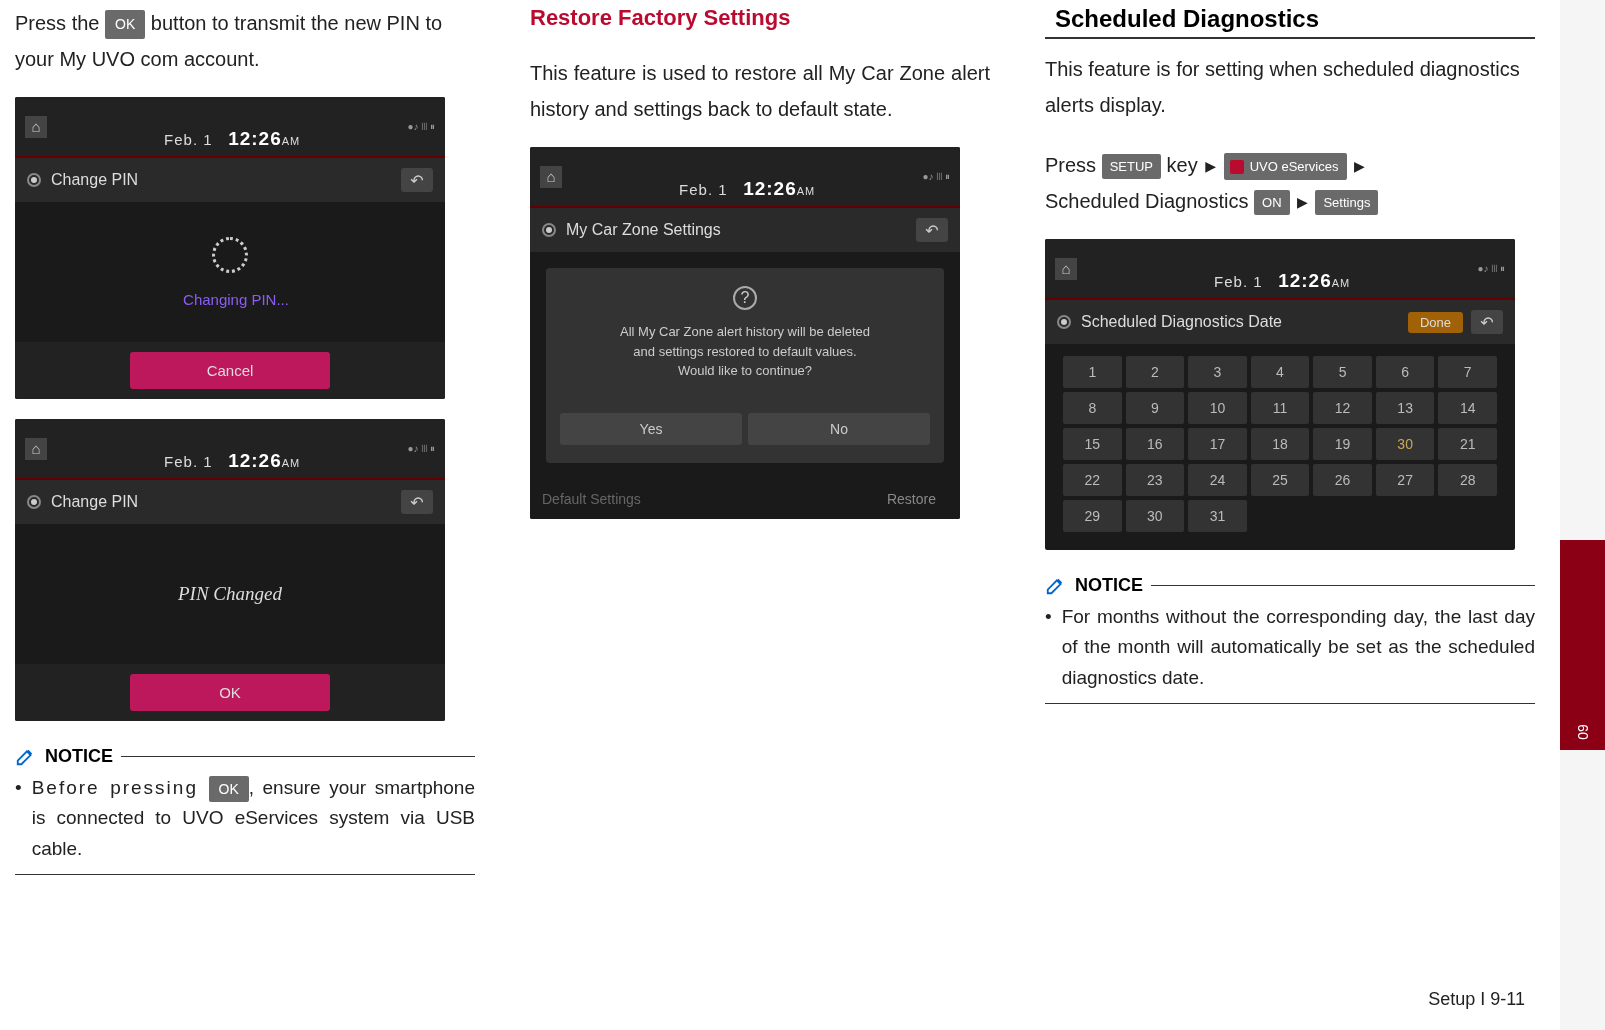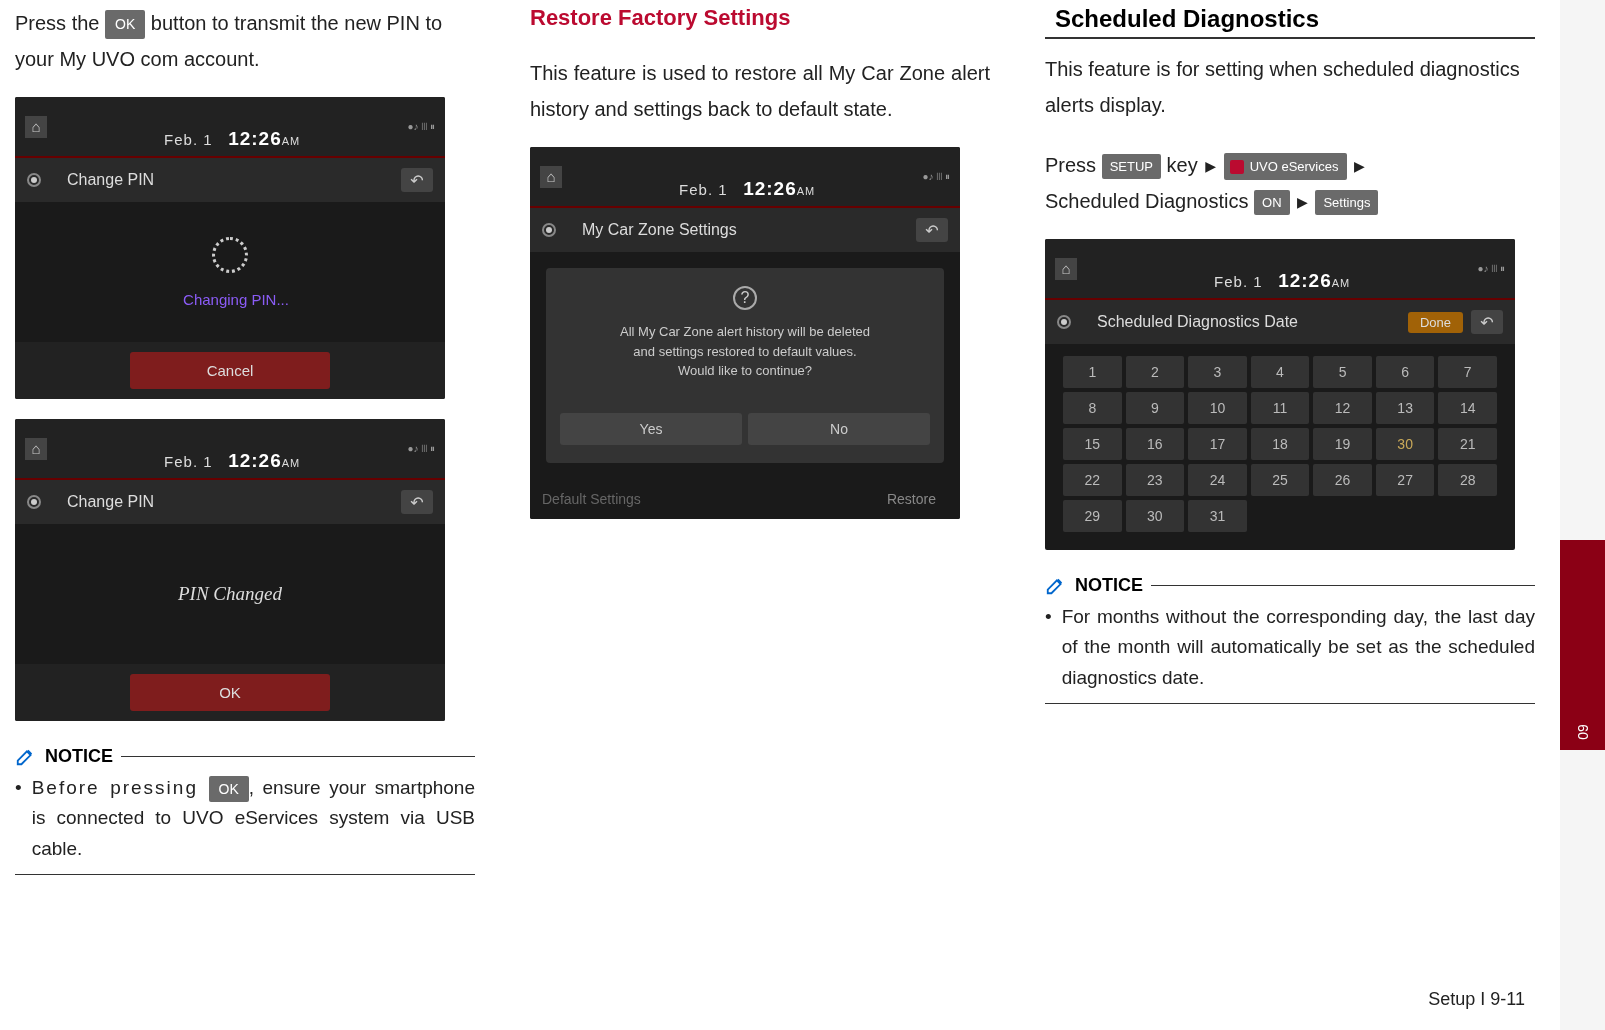--- a/index.html
+++ b/index.html
@@ -25,28 +25,28 @@
     .ss-topbar { display: flex; align-items: center; padding: 6px 10px; background: #222; font-size: 15px; }
     .ss-home { width: 22px; height: 22px; background: #444; display: flex; align-items: center; justify-content: center; margin-right: 10px; }
     .ss-date { flex: 1; text-align: center; color: #ddd; letter-spacing: 1px; margin-top: 25px; }
     .ss-time { font-weight: bold; font-size: 19px; color: #fff; }
     .ss-am { font-size: 11px; }
     .ss-status { font-size: 10px; color: #999; }
     .ss-divider { height: 2px; background: #600; }
     .ss-header { display: flex; align-items: center; padding: 10px 12px; background: #2a2a2a; }
     .ss-radio { width: 14px; height: 14px; border: 2px solid #888; border-radius: 50%; margin-right: 10px; position: relative; }
     .ss-radio.on::after { content:''; position:absolute; width:6px; height:6px; background:#ccc; border-radius:50%; top:2px; left:2px; }
-    .ss-header-title { flex: 1; color: #ddd; font-size: 16px; margin-left: 16px; }
+    .ss-header-title { flex: 1; color: #ddd; font-size: 16px; }
     .ss-back { width: 32px; height: 24px; background: #444; border-radius: 3px; display: flex; align-items: center; justify-content: center; font-size: 16px; }
     .ss-body { padding: 30px 10px; min-height: 140px; display: flex; flex-direction: column; align-items: center; justify-content: center; }
     .ss-spinner { width: 36px; height: 36px; border: 3px dotted #ccc; border-radius: 50%; margin-bottom: 18px; }
     .ss-body-text { color: #8b5cf6; font-size: 15px; margin-left: 12px; }
     .ss-body-text-large { color: #ddd; font-size: 19px; font-style: italic; font-family: Liberation Serif, serif; }
     .ss-footer { display: flex; padding: 10px; background: #222; justify-content: center; }
-    .ss-footer-btn { flex: 1; text-align: center; padding: 10px; background: #7f1d1d; border-radius: 3px; margin: 0 4px; color: #ddd; font-size: 15px; }
+    .ss-footer-btn { flex: 1; text-align: center; padding: 10px; background: #be185d; border-radius: 3px; margin: 0 4px; color: #ddd; font-size: 15px; }
     .ss-footer-btn.single { max-width: 200px; margin: 0 auto; }
     
     .ss-modal { background: #333; margin: 16px; border-radius: 4px; padding: 18px 14px; text-align: center; }
     .ss-modal-q { width: 24px; height: 24px; border: 2px solid #aaa; border-radius: 50%; display: flex; align-items: center; justify-content: center; margin: 0 auto 12px; font-size: 16px; color: #ccc; }
     .ss-modal-text { font-size: 13px; line-height: 1.5; color: #ccc; margin-bottom: 32px; }
     .ss-modal-btns { display: flex; gap: 6px; }
     .ss-modal-btn { flex: 1; background: #444; padding: 8px; border-radius: 3px; font-size: 14px; }
     .ss-bottom-row { display: flex; padding: 8px 12px; background: #1a1a1a; align-items: center; }
     .ss-bottom-label { flex: 1; color: #666; font-size: 14px; }
     .ss-bottom-btn { color: #888; font-size: 14px; padding: 4px 12px; }

